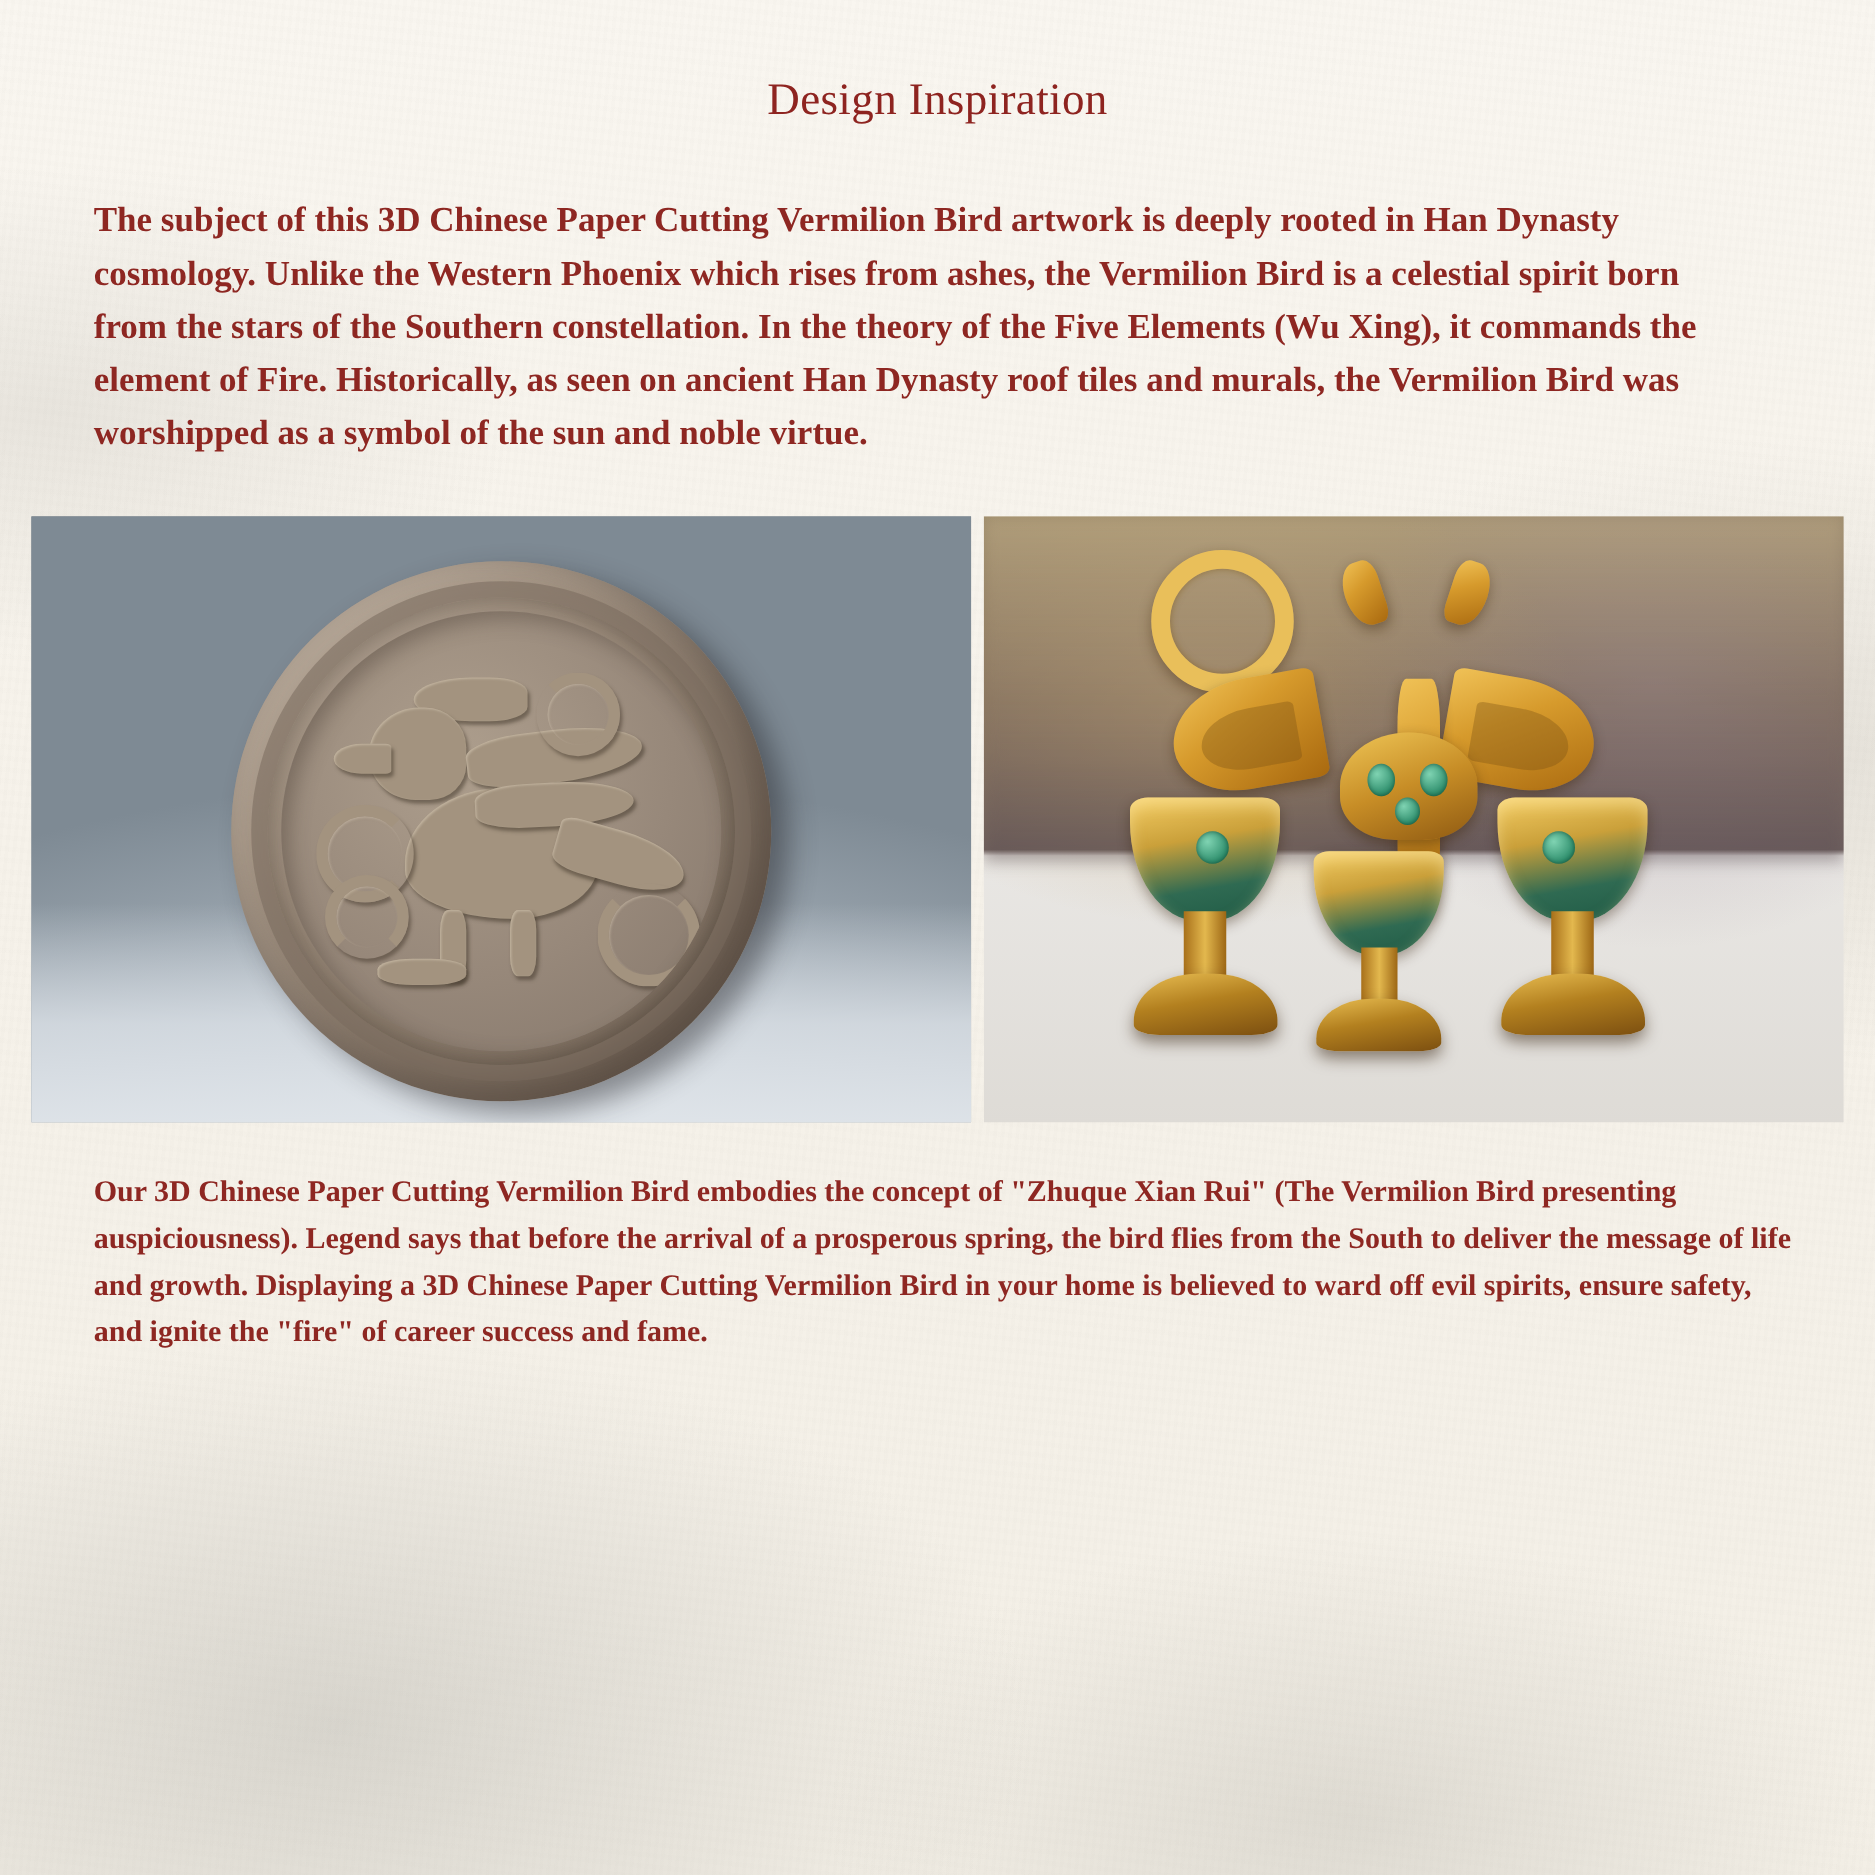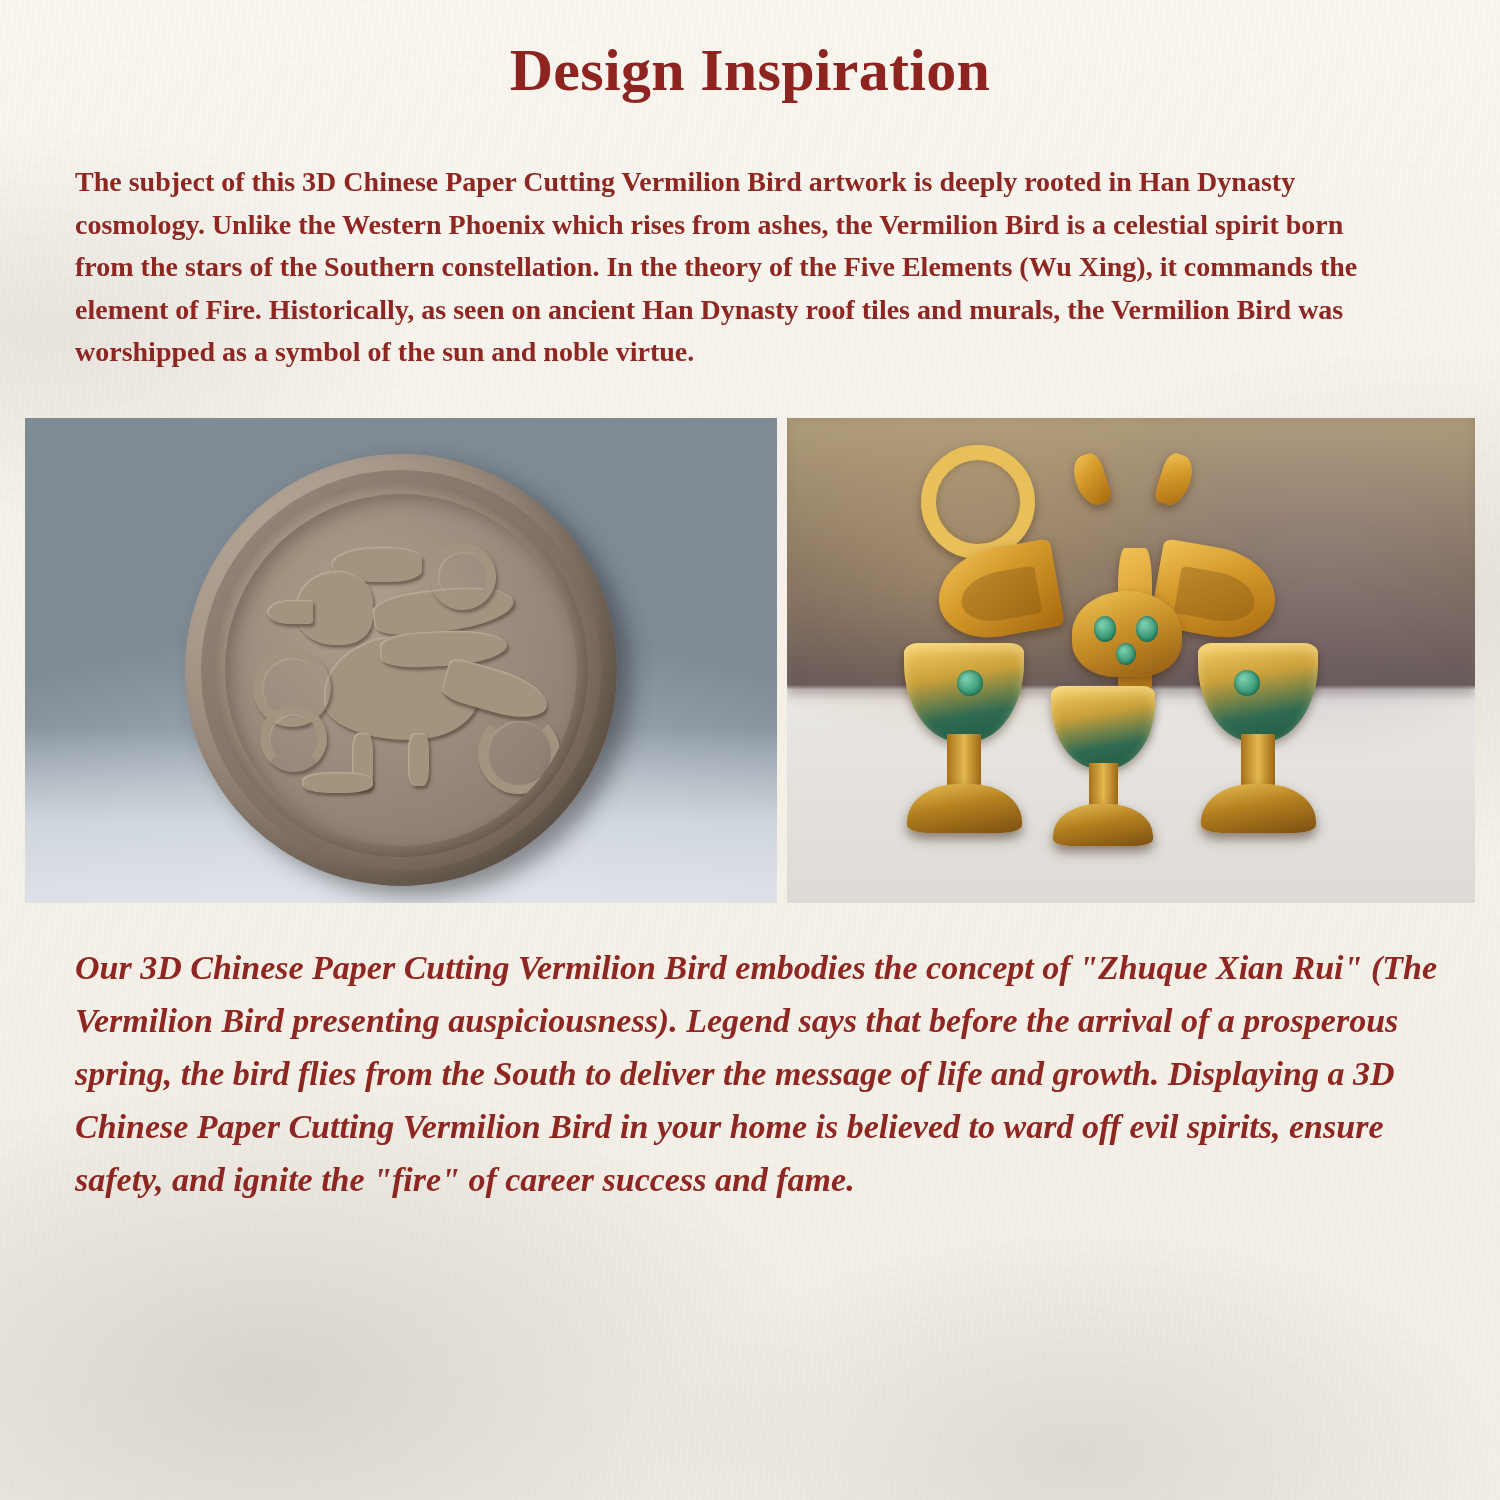--- a/index.html
+++ b/index.html
@@ -38,44 +38,43 @@
 
   .content {
     position: relative;
     z-index: 2;
   }
 
   
   .title {
     text-align: center;
     color: #8e2420;
-    font-size: 60px;
-    font-weight: bold;
+    font-size: 36px;
+    font-weight: normal;
     letter-spacing: 0.3px;
-    padding-top: 36px;
+    padding-top: 58px;
     margin: 0;
     font-family: "Liberation Serif", serif;
   }
 
   
   .para {
     color: #8e2722;
     font-weight: bold;
     font-size: 28px;
     line-height: 1.52;
     font-family: "Liberation Serif", serif;
   }
   .para-top {
     margin: 56px 95px 0 75px;
   }
   .para-bottom {
     margin: 38px 60px 0 75px;
-    font-size: 34px;
+    font-size: 24px;
     line-height: 1.56;
-    font-style: italic;
   }
 
   
   .images {
     display: flex;
     margin: 44px 25px 0 25px;
     height: 485px;
     gap: 10px;
   }
   .img-frame {

